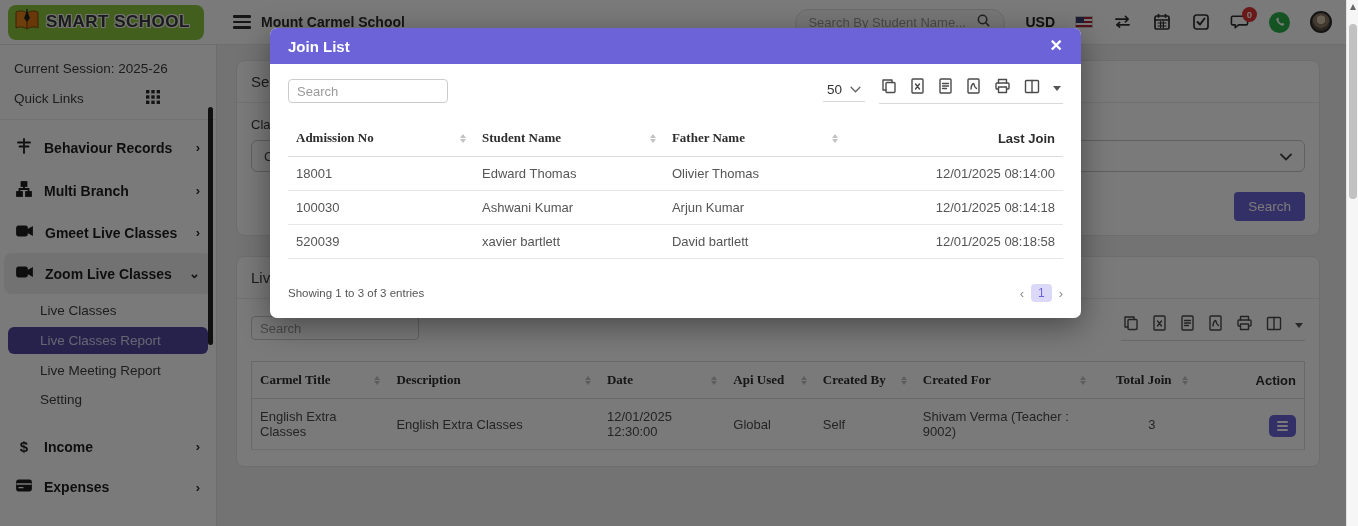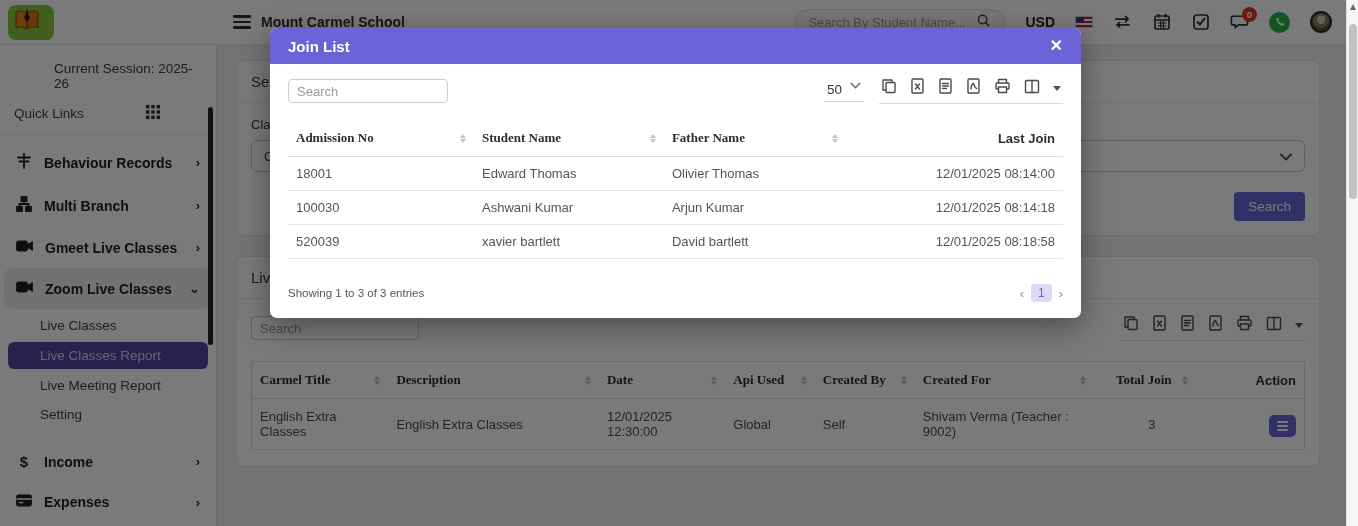--- a/index.html
+++ b/index.html
@@ -23,21 +23,21 @@
   .hicon { width:19px; height:19px; display:inline-flex; align-items:center; justify-content:center; position:relative; cursor:pointer; }
   .hicon svg { stroke:#2f2f2f; fill:none; stroke-width:1.7; stroke-linecap:round; stroke-linejoin:round; }
   .badge-red { position:absolute; top:-6px; right:-8px; min-width:15px; height:15px; border-radius:8px; background:#df3333; color:#fff; font-size:9.5px; font-weight:bold; display:flex; align-items:center; justify-content:center; padding:0 3px; }
   .wa { width:21px; height:21px; border-radius:50%; background:#2bb04a; display:flex; align-items:center; justify-content:center; }
   .wa svg { fill:#fff; }
   .avatar { width:22px; height:22px; border-radius:50%; border:2px solid #2a2a2a; background:radial-gradient(circle at 50% 38%, #d8c4ae 0 30%, #8b7966 31% 55%, #5a4f44 56% 100%); }
 
   
   .sidebar { position:fixed; top:45px; left:0; width:217px; height:481px; background:#ffffff; border-right:1px solid #e2e2e2; padding:8px 0 0 0; z-index:9; }
   .side-scroll { position:absolute; right:3px; top:62px; width:5px; height:238px; background:#222; border-radius:3px; }
-  .session { padding:8px 14px 4px 14px; font-size:13.5px; color:#3d3d3d;margin-left:40px; }
+  .session { padding:8px 14px 4px 14px; font-size:13.5px; color:#3d3d3d; }
   .quick { padding:10px 14px 12px 14px; font-size:13.5px; color:#3d3d3d; display:flex; align-items:center; border-bottom:1px solid #eee; }
   .quick .grid-ic { margin-left:62px; }
   .menu { padding:6px 0; }
   .m-item { display:flex; align-items:center; gap:12px; padding:12px 16px; font-size:14px; font-weight:bold; color:#1f1f1f; cursor:pointer; }
   .m-item .chev { margin-left:auto; color:#2a2a2a; font-size:13px; font-weight:bold; }
   .m-item.open-row { background:#efefef; border-radius:8px; margin:0 4px; padding:12px 12px; }
   .m-item svg { stroke:#1f1f1f; fill:none; stroke-width:1.8; stroke-linecap:round; }
   .dollar { font-weight:bold; font-size:15px; width:16px; text-align:center; }
   .submenu { padding:2px 0 6px 0; }
   .s-item { padding:7px 16px 7px 40px; font-size:13.5px; color:#3f3f3f; cursor:pointer; }
@@ -53,21 +53,21 @@
   .crit-label { font-size:13px; color:#3a3a3a; margin-bottom:8px; }
   .select { height:32px; border:1px solid #c9c9c9; border-radius:6px; display:flex; align-items:center; padding:0 12px; font-size:13px; color:#444; background:#fff; }
   .select .sel-chev { margin-left:auto; }
   .crit-actions { display:flex; justify-content:flex-end; margin-top:20px; }
   .btn-primary { background:#6c63d8; color:#fff; border:none; border-radius:4px; font-size:13.5px; padding:7px 14px; font-family:inherit; cursor:pointer; }
 
   .tbl-toolbar { display:flex; align-items:center; padding:16px 14px 10px 14px; }
   .search-input { width:168px; height:24px; border:1px solid #ccc; border-radius:4px; font-size:13px; padding:0 8px; color:#555; outline:none; font-family:inherit; }
   .search-input::placeholder { color:#9a9a9a; }
   .tools { margin-left:auto; display:flex; align-items:center; gap:14px; }
-  .page-len { display:flex; gap:8px; border-bottom:1px solid #d9d9d9; padding:2px 4px 4px 4px; font-size:13.5px; color:#333; cursor:pointer; }
+  .page-len { display:flex; align-items:center; gap:8px; border-bottom:1px solid #d9d9d9; padding:2px 4px 4px 4px; font-size:13.5px; color:#333; cursor:pointer; }
   .exp-group { display:flex; align-items:center; gap:13px; border-bottom:1px solid #d9d9d9; padding:0 2px 5px 2px; }
   .exp-group svg { stroke:#4a4a4a; fill:none; stroke-width:1.4; stroke-linecap:round; stroke-linejoin:round; cursor:pointer; }
   .caret-down { width:0; height:0; border-left:4px solid transparent; border-right:4px solid transparent; border-top:5px solid #555; cursor:pointer; }
 
   table { border-collapse:collapse; width:calc(100% - 28px); margin:6px 14px 0 14px; font-size:13px; }
   th { text-align:left; color:#2e2e2e; font-size:13px; padding:10px 8px; border-bottom:1px solid #dcdcdc; vertical-align:middle; }
   td { color:#4c4c4c; padding:10px 8px; border-bottom:1px solid #e7e7e7; vertical-align:middle; }
   .rep-table { border:1px solid #dcdcdc; border-bottom:none; margin-top:10px; }
   .rep-table th { border-bottom:1px solid #dcdcdc; background:#fff; }
   .th-inner { display:flex; align-items:center;font-family:Liberation Serif, serif; }
@@ -109,20 +109,21 @@
   <div class="logo-zone">
     <div class="logo-badge">
       <span>
         <svg width="26" height="24" viewBox="0 0 26 24">
             <path d="M2 4 C6 2 10 3 13 5 L13 21 C10 19 6 18 2 20 Z" fill="#e8821c" stroke="#7a4a0e" stroke-width="1"></path>
             <path d="M24 4 C20 2 16 3 13 5 L13 21 C16 19 20 18 24 20 Z" fill="#d97513" stroke="#7a4a0e" stroke-width="1"></path>
             <path d="M13 3 L10 10 L13 14 L16 10 Z" fill="#222"></path>
             <rect x="12.4" y="1" width="1.2" height="7" fill="#222"></rect>
           </svg>
       </span>
+      <span class="logo-text">SMART SCHOOL</span>
     </div>
   </div>
   <div class="hamburger">
       <div></div>
       <div></div>
       <div></div>
     </div>
   <div class="school-title">Mount Carmel School</div>
 
   <div class="top-right">

